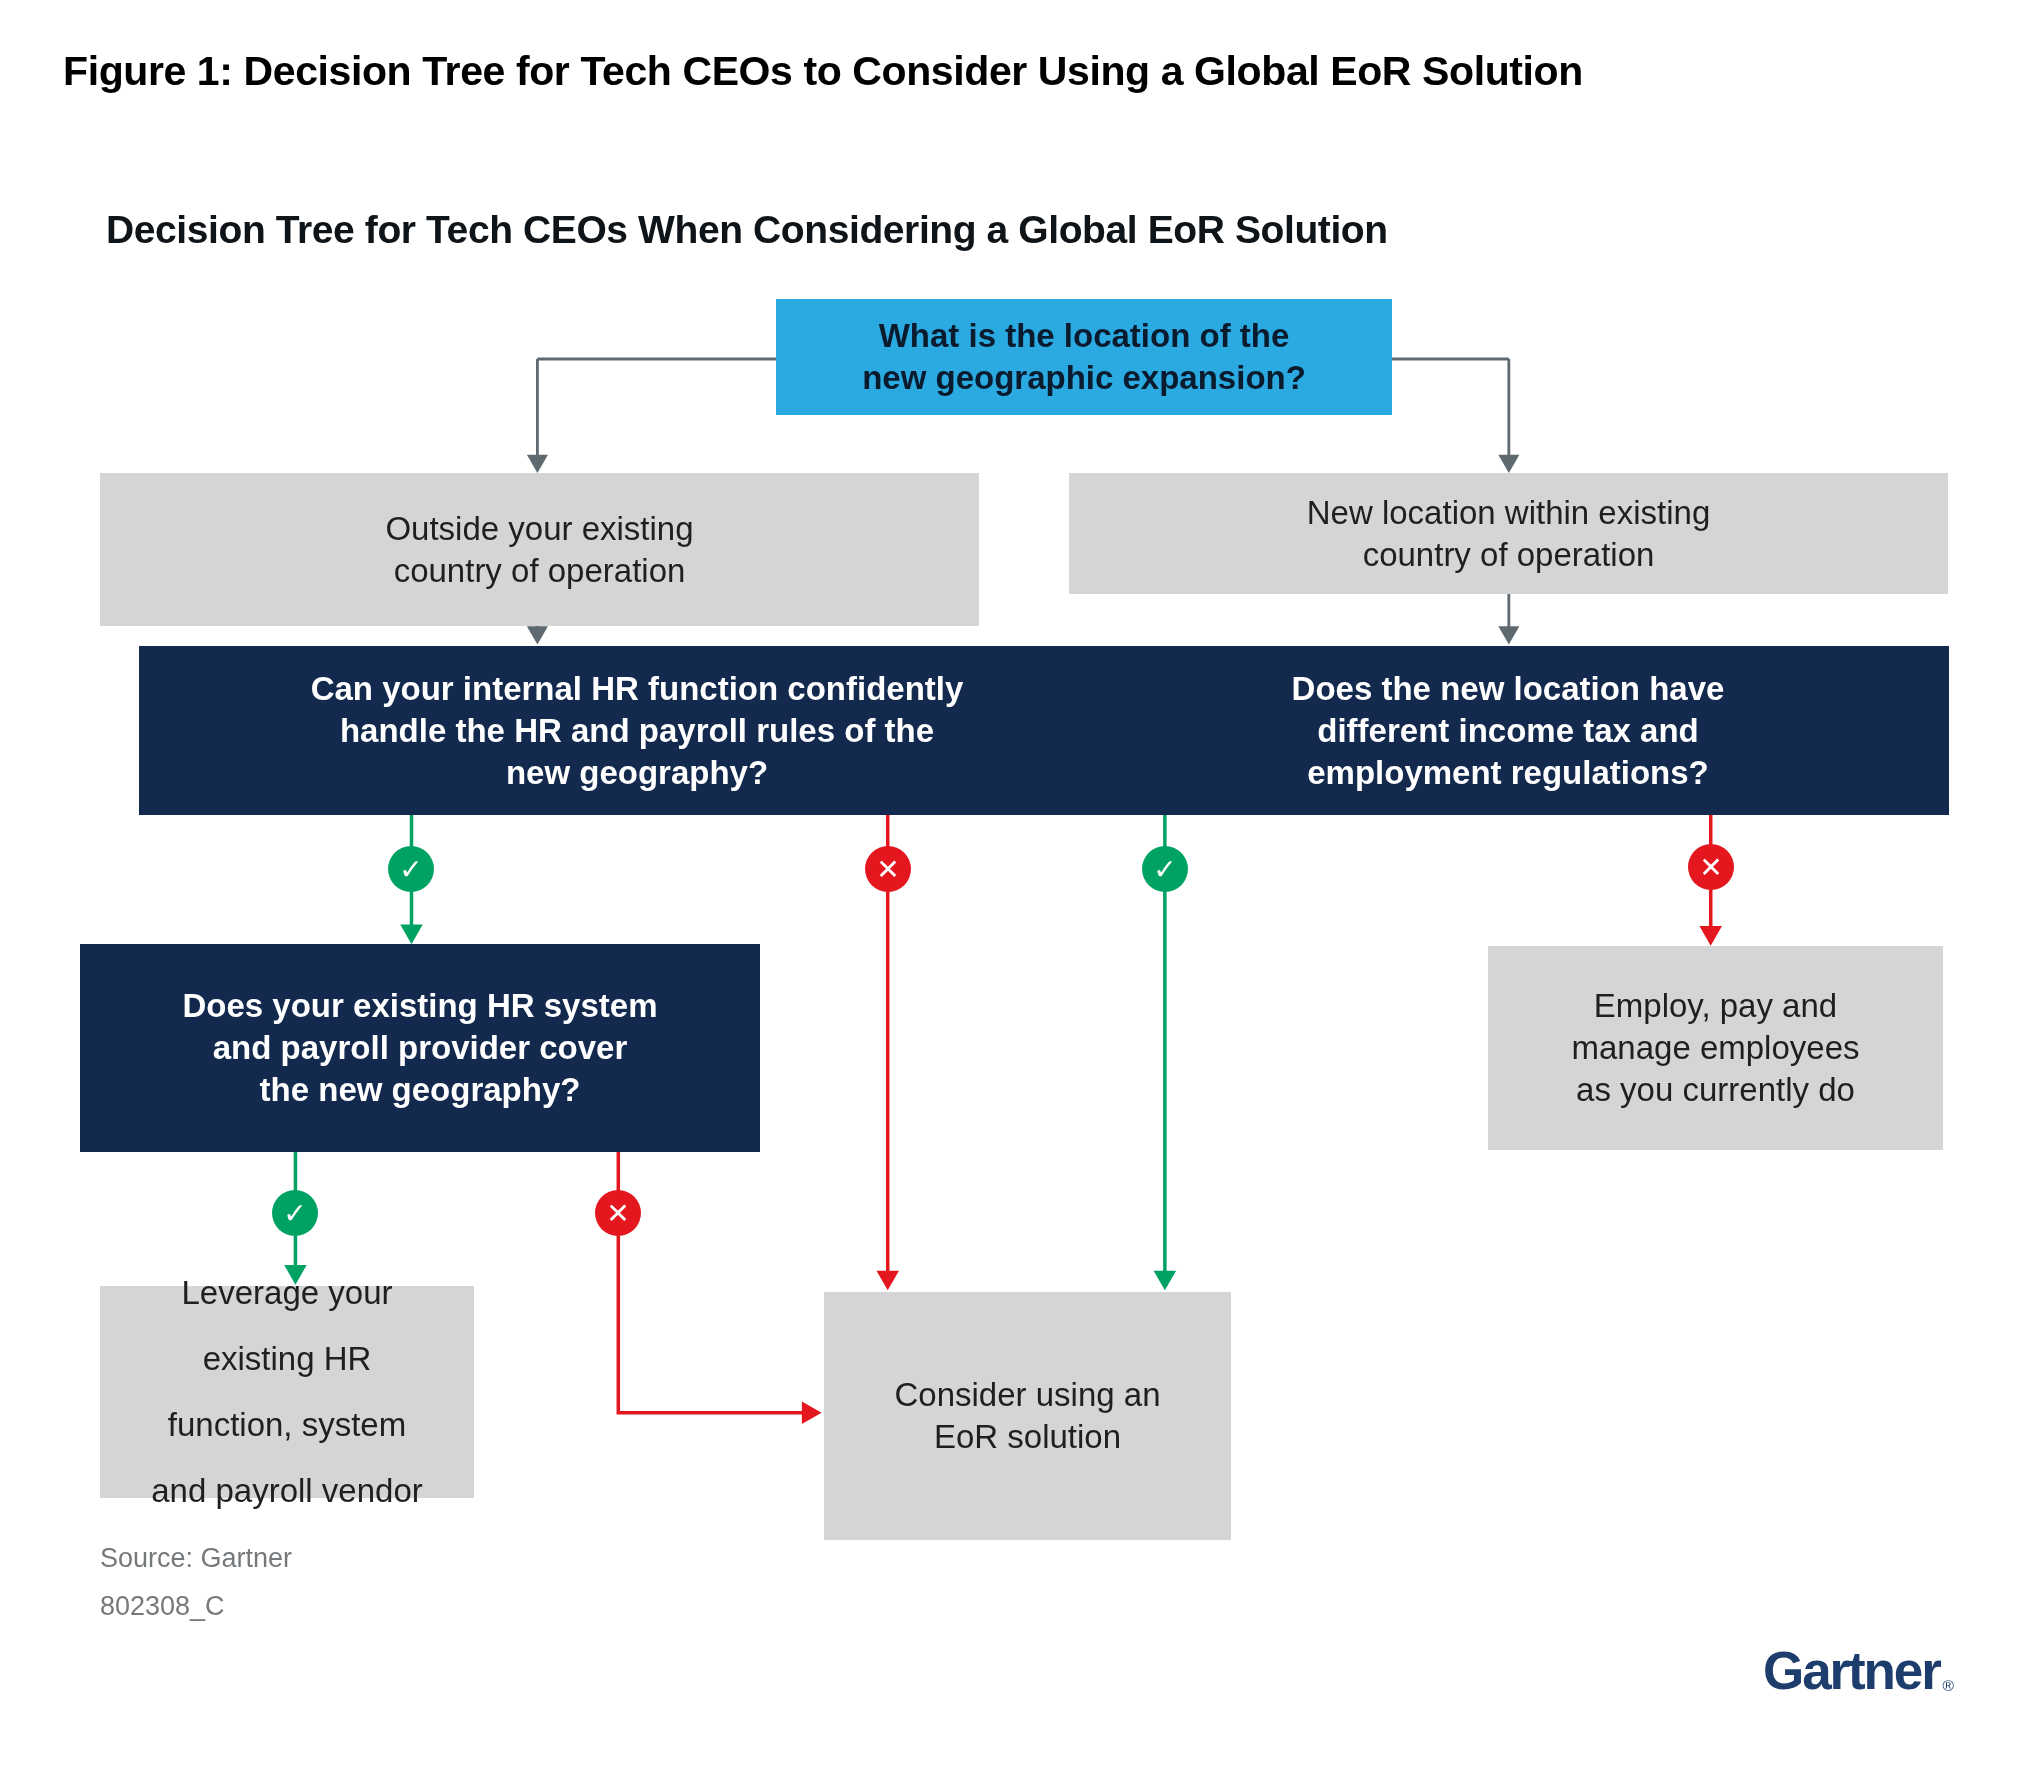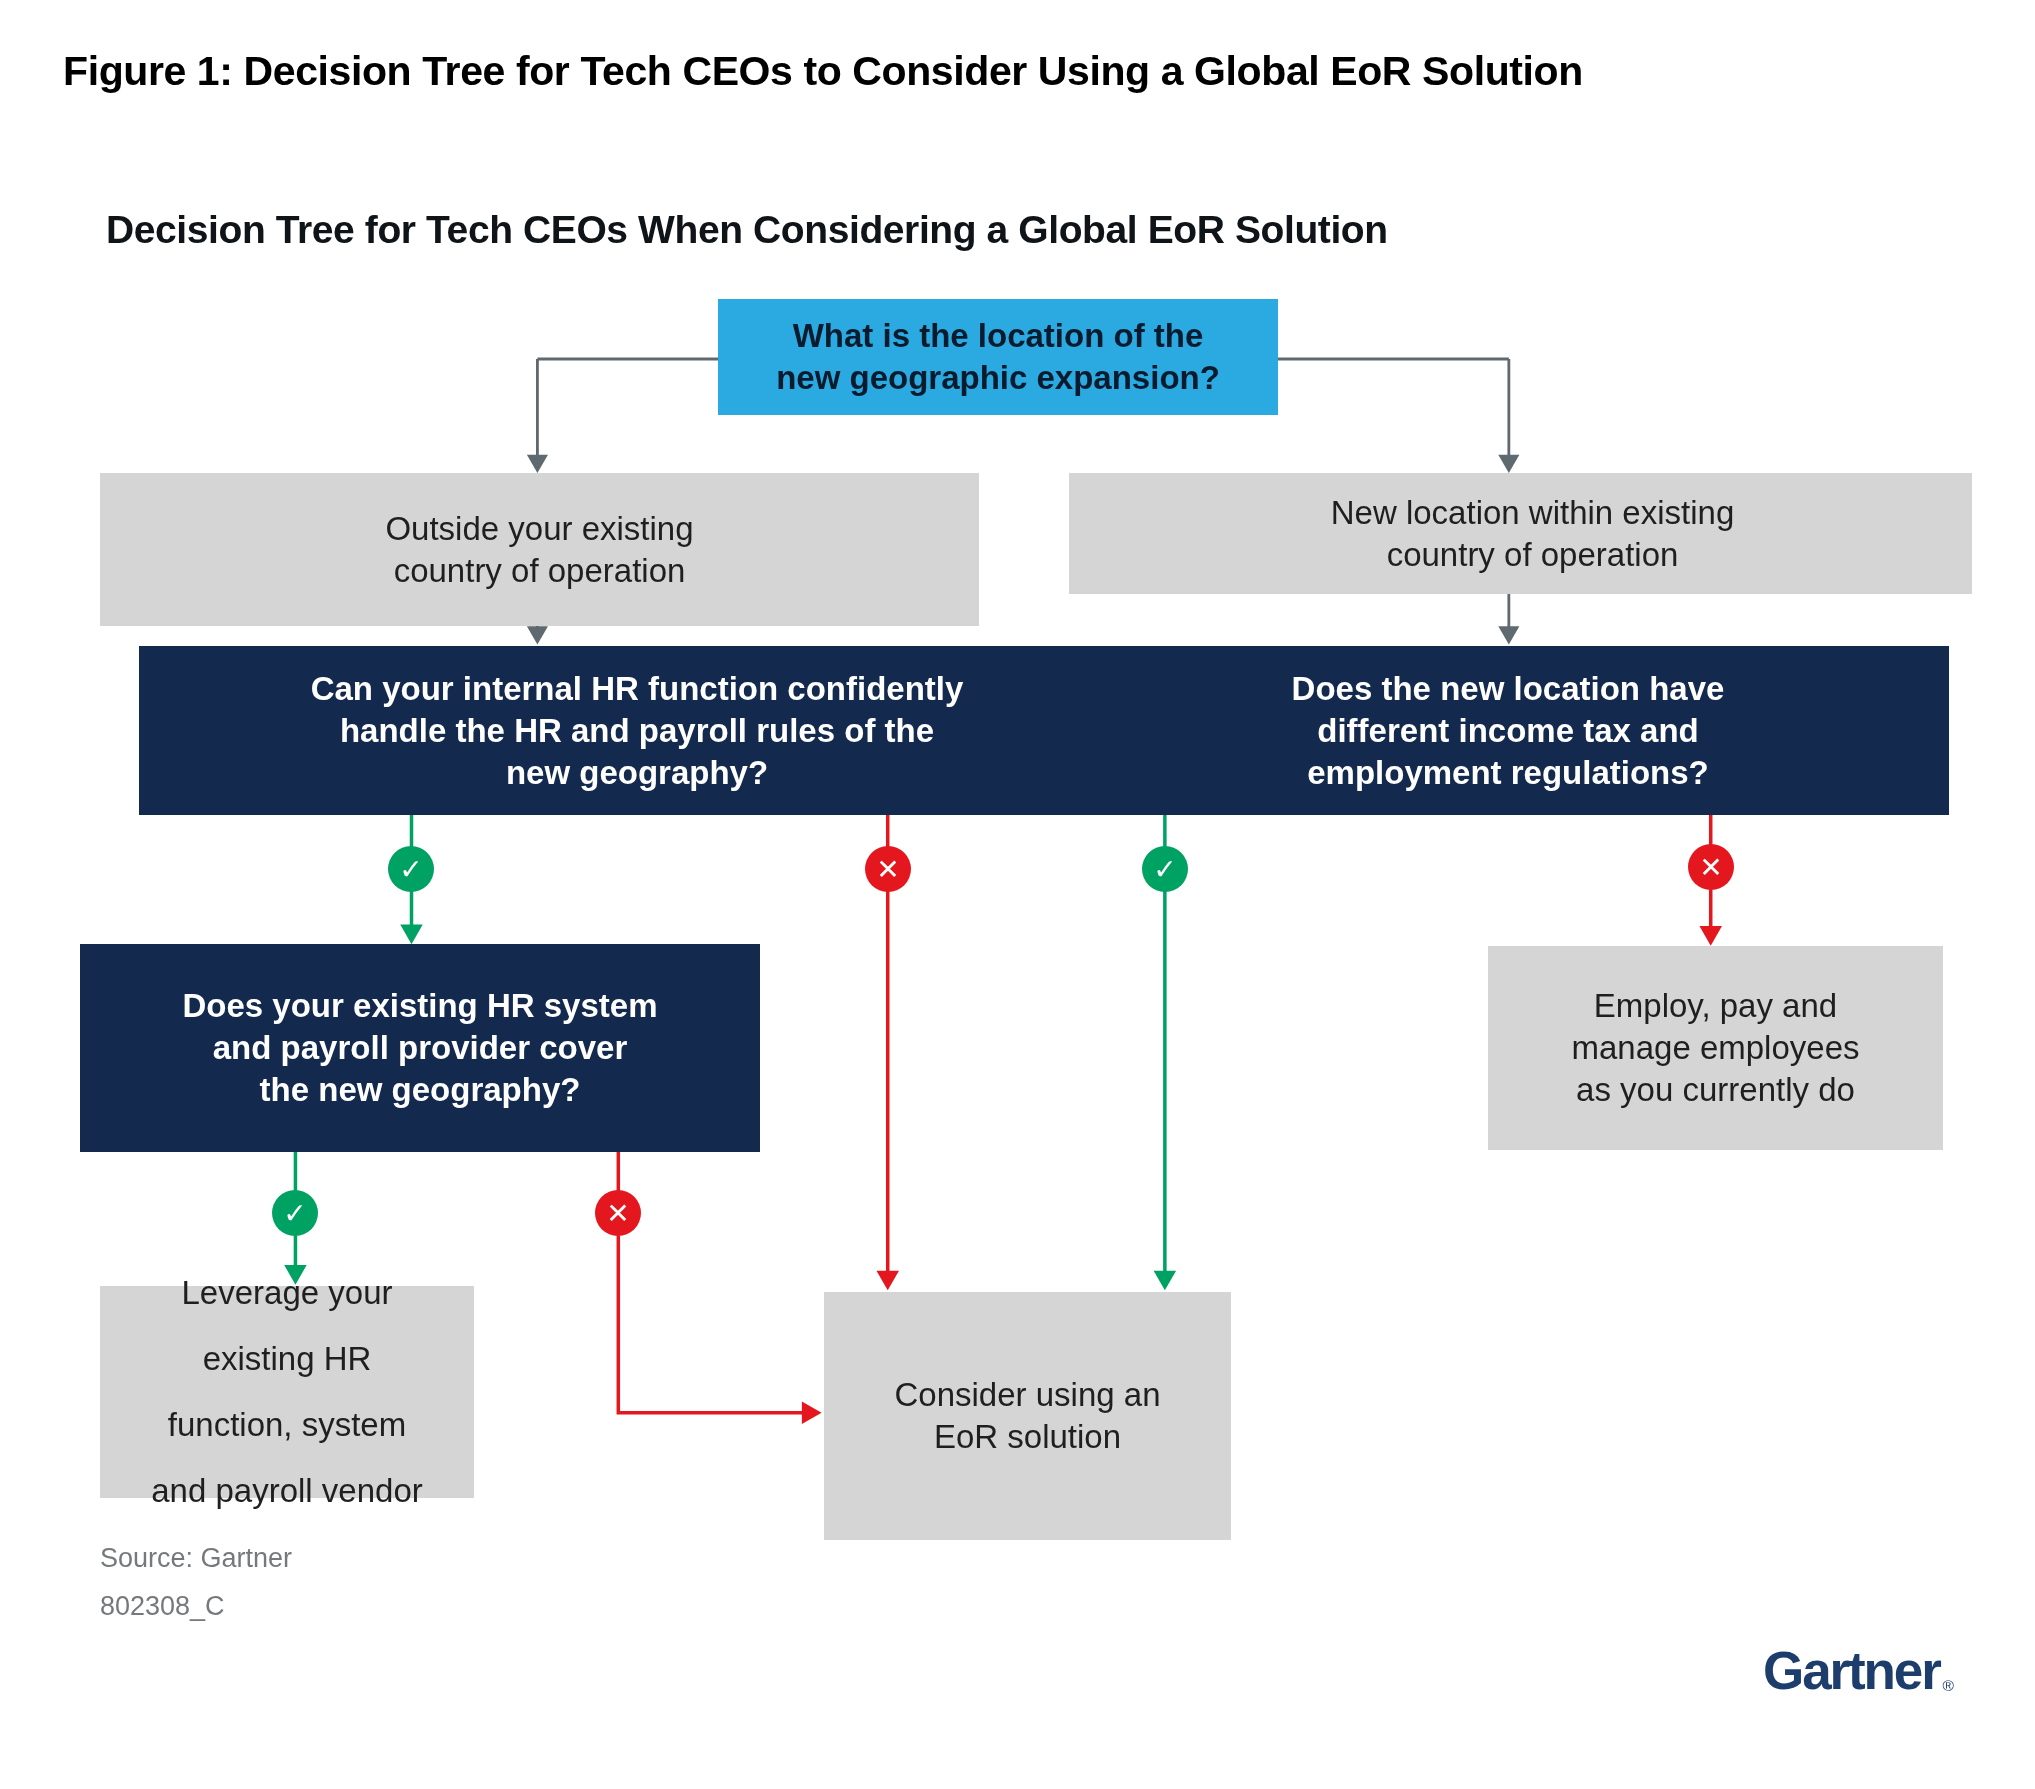--- a/index.html
+++ b/index.html
@@ -99,30 +99,30 @@
       <polygon points="2432,1344 2416,1316 2448,1316" stroke="none"></polygon>
       <line x1="879" y1="1637" x2="879" y2="1694"></line>
       <polyline points="879,1756 879,2008 1144,2008" fill="none"></polyline>
       <polygon points="1168,2008 1140,1992 1140,2024" stroke="none"></polygon>
     </g>
   </svg>
 
   <div class="figure-title">Figure 1: Decision Tree for Tech CEOs to Consider Using a Global EoR Solution</div>
   <div class="chart-title">Decision Tree for Tech CEOs When Considering a Global EoR Solution</div>
 
-  <div class="node node-highlight" style="left:718px;top:299px;width:560px;height:116px;">
+  <div class="node node-highlight" style="left:776px;top:299px;width:616px;height:116px;">
     <div class="ln">What is the location of the</div>
     <div class="ln">new geographic expansion?</div>
   </div>
 
   <div class="node node-outcome" style="left:100px;top:473px;width:879px;height:153px;">
     <div class="ln">Outside your existing</div>
     <div class="ln">country of operation</div>
   </div>
-  <div class="node node-outcome" style="left:1069px;top:473px;width:879px;height:121px;padding-left:24px;">
+  <div class="node node-outcome" style="left:1069px;top:473px;width:879px;height:121px;">
     <div class="ln">New location within existing</div>
     <div class="ln">country of operation</div>
   </div>
 
   <div class="node node-question" style="left:98px;top:646px;width:996px;height:169px;margin-left:41px;">
     <div class="ln">Can your internal HR function confidently</div>
     <div class="ln">handle the HR and payroll rules of the</div>
     <div class="ln">new geography?</div>
   </div>
   <div class="node node-question" style="left:1067px;top:646px;width:882px;height:169px;">

